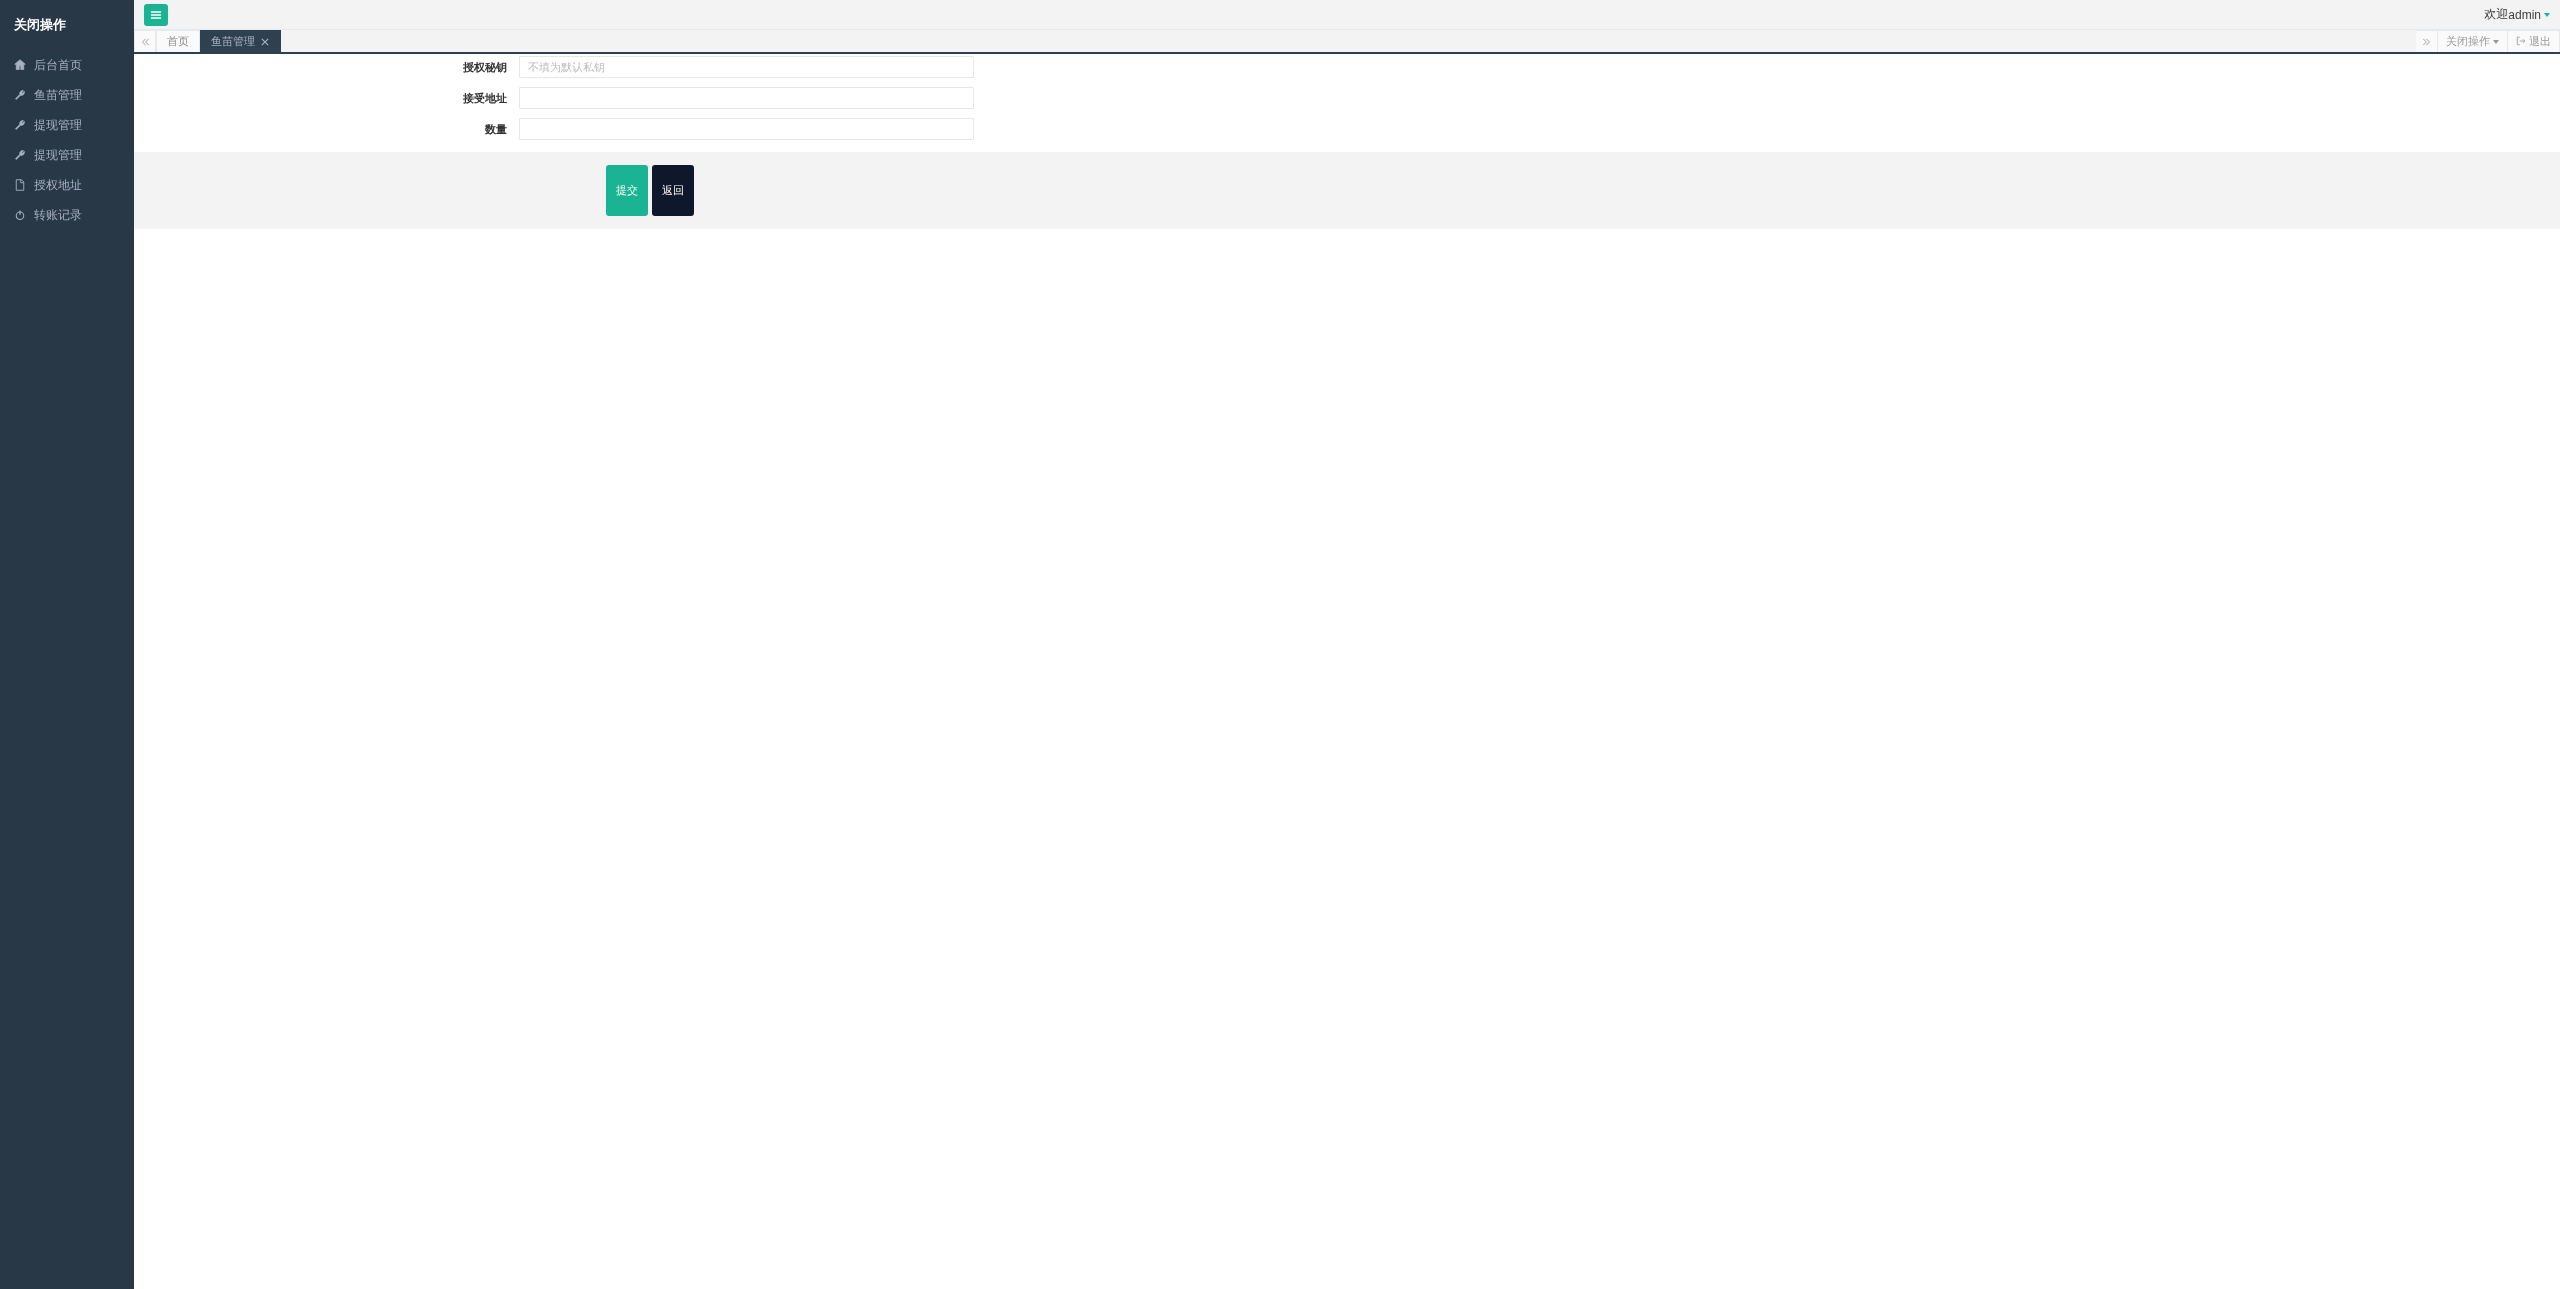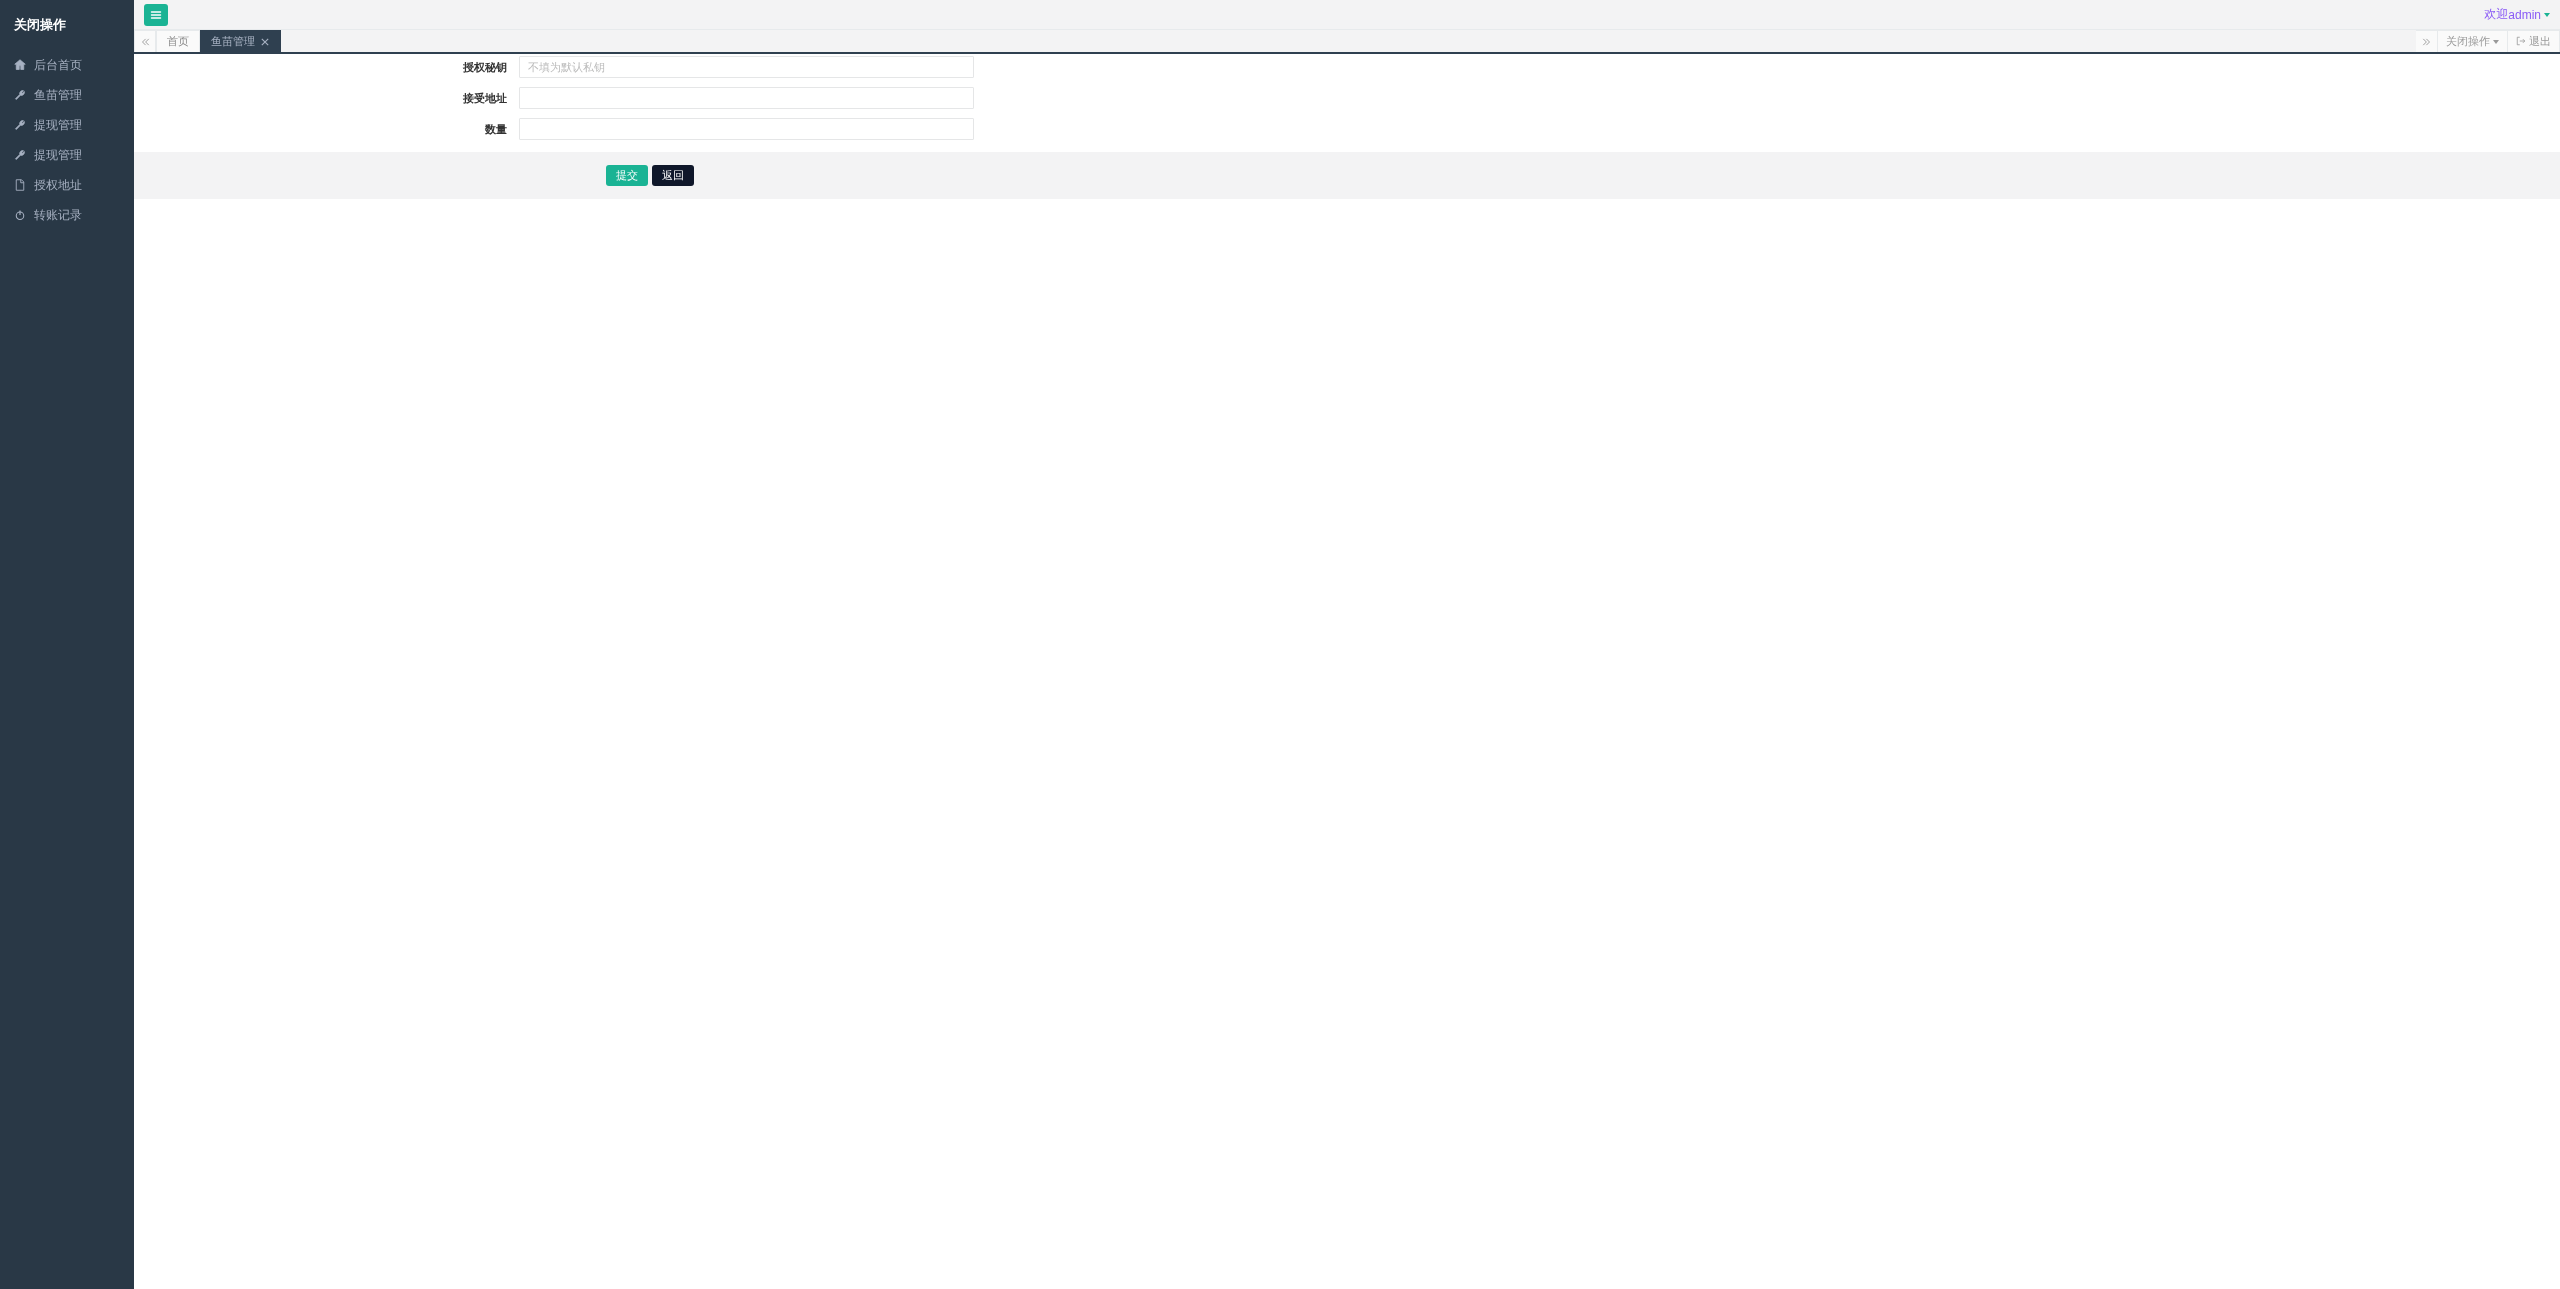--- a/index.html
+++ b/index.html
@@ -75,21 +75,21 @@
     width: 24px; height: 22px;
     background: #1ab394;
     border: none;
     border-radius: 3px;
     display: flex; align-items: center; justify-content: center;
     cursor: pointer;
   }
   .hamburger svg { width: 12px; height: 12px; stroke: #fff; fill:#fff; }
   .topbar .spacer { flex: 1; }
   .welcome {
-    color: #8b5cf6;
+    color: #404040;
     font-size: 12px;
     display: flex;
     align-items: center;
     cursor: pointer;
     text-align: center;
   }
   .welcome .caret {
     width: 0; height: 0;
     margin-left: 3px;
     border-left: 3px solid transparent;
@@ -198,21 +198,21 @@
     padding: 13px 0;
     margin-top: 12px;
   }
   .form-actions-inner {
     display: flex;
     gap: 4px;
     padding-left: 472px;
   }
   .btn {
     border: none;
-    padding: 3px 10px;
+    padding: 18px 10px;
     font-size: 11px;
     border-radius: 3px;
     cursor: pointer;
     color: #fff;
   }
   .btn-primary { background: #1ab394; }
   .btn-secondary { background: #0f172a; }
 
 </style>
 </head>

